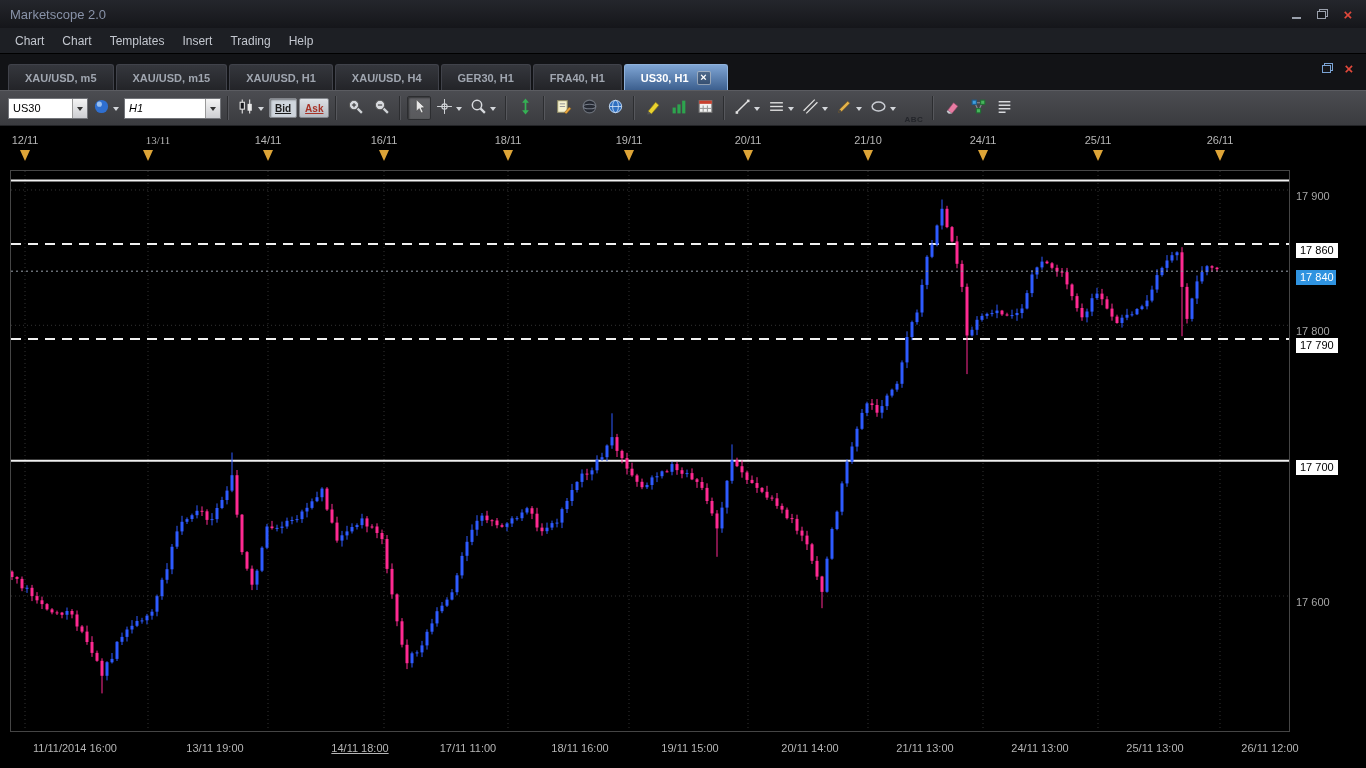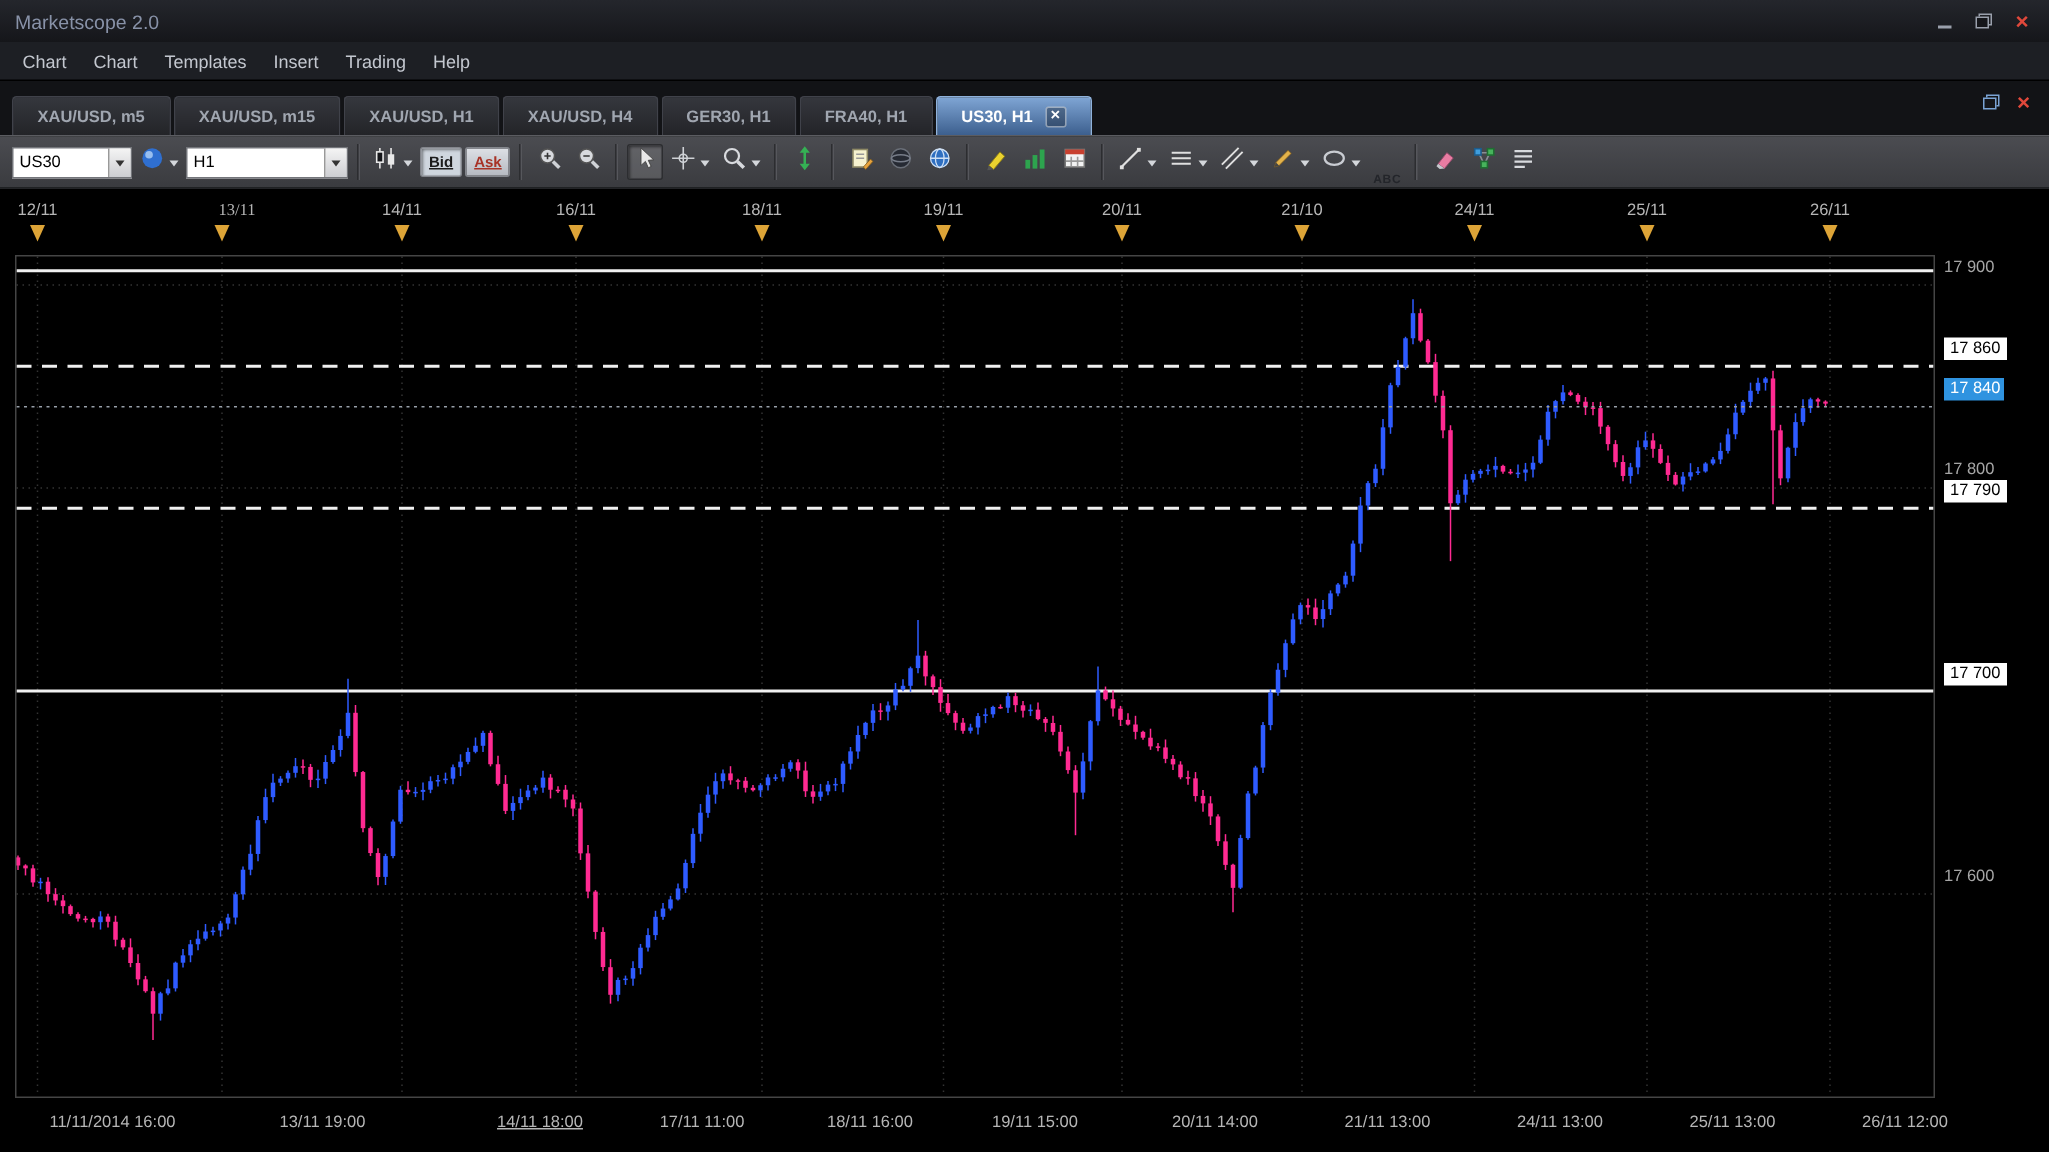--- a/index.html
+++ b/index.html
@@ -56,21 +56,21 @@
   .tbtn.chip .tlabel{font-size:10px;font-weight:bold;color:#1c1c1c;text-decoration:underline}
   .tbtn.chip.pressed{background:#cfd6de;box-shadow:inset 1px 1px 2px rgba(0,0,0,.45)}
 
   
   #chartwin{position:absolute;left:0;top:126px;width:1366px;height:642px;background:#000}
   #datestrip{position:absolute;left:0;top:8px;width:1366px;height:36px}
   .datelabel{position:absolute;top:0;width:44px;text-align:center;color:#b6b6b6;font-size:11px}
   .datemarker{position:absolute;top:16px;width:0;height:0;border:5px solid transparent;border-top:11px solid #dda437}
   #plot{position:absolute;left:10px;top:44px;width:1280px;height:562px;background:#000}
   #plot svg{display:block}
-  #priceaxis{position:absolute;left:1292px;top:33px;width:74px;height:562px}
+  #priceaxis{position:absolute;left:1292px;top:51px;width:74px;height:562px}
   .plab{position:absolute;left:4px;font-size:11px;line-height:15px;height:15px;white-space:nowrap}
   .plab.plain{color:#a6a6a6}
   .plab.box{background:#fff;color:#000;padding:0 4px}
   .plab.cur{background:#2f93e0;color:#fff;padding:0 4px;width:40px}
   #timeaxis{position:absolute;left:0;top:610px;width:1366px;height:30px}
   .timelabel{position:absolute;top:6px;width:120px;text-align:center;color:#b6b6b6;font-size:11px;white-space:nowrap}
 </style>
 </head>
 <body>
 
@@ -136,21 +136,21 @@
         <i class="caret"></i>
       </div>
     </div>
     <div class="tbtn">
       <span><svg width="17" height="17" viewBox="0 0 16 16">
           <circle cx="8" cy="8" r="6.2" fill="#2f6fd0"></circle>
           <circle cx="6" cy="5.8" r="2.4" fill="#aaccf4" opacity=".85"></circle>
         </svg></span>
       <i class="dd-caret"></i>
     </div>
-    <div class="combo" style="width: 108px;">
+    <div class="combo" style="width: 97px; font-style: italic;">
       <span class="combo-value">H1</span>
       <div class="combo-arrow">
         <i class="caret"></i>
       </div>
     </div>
     <div class="tsep"></div>
     <div class="tbtn">
       <span><svg width="17" height="17" viewBox="0 0 16 16">
           <line x1="4" y1="1.5" x2="4" y2="14.5" stroke="#e8e8e8"></line>
           <rect x="2" y="4" width="4" height="6.5" fill="#15161a" stroke="#e8e8e8"></rect>

